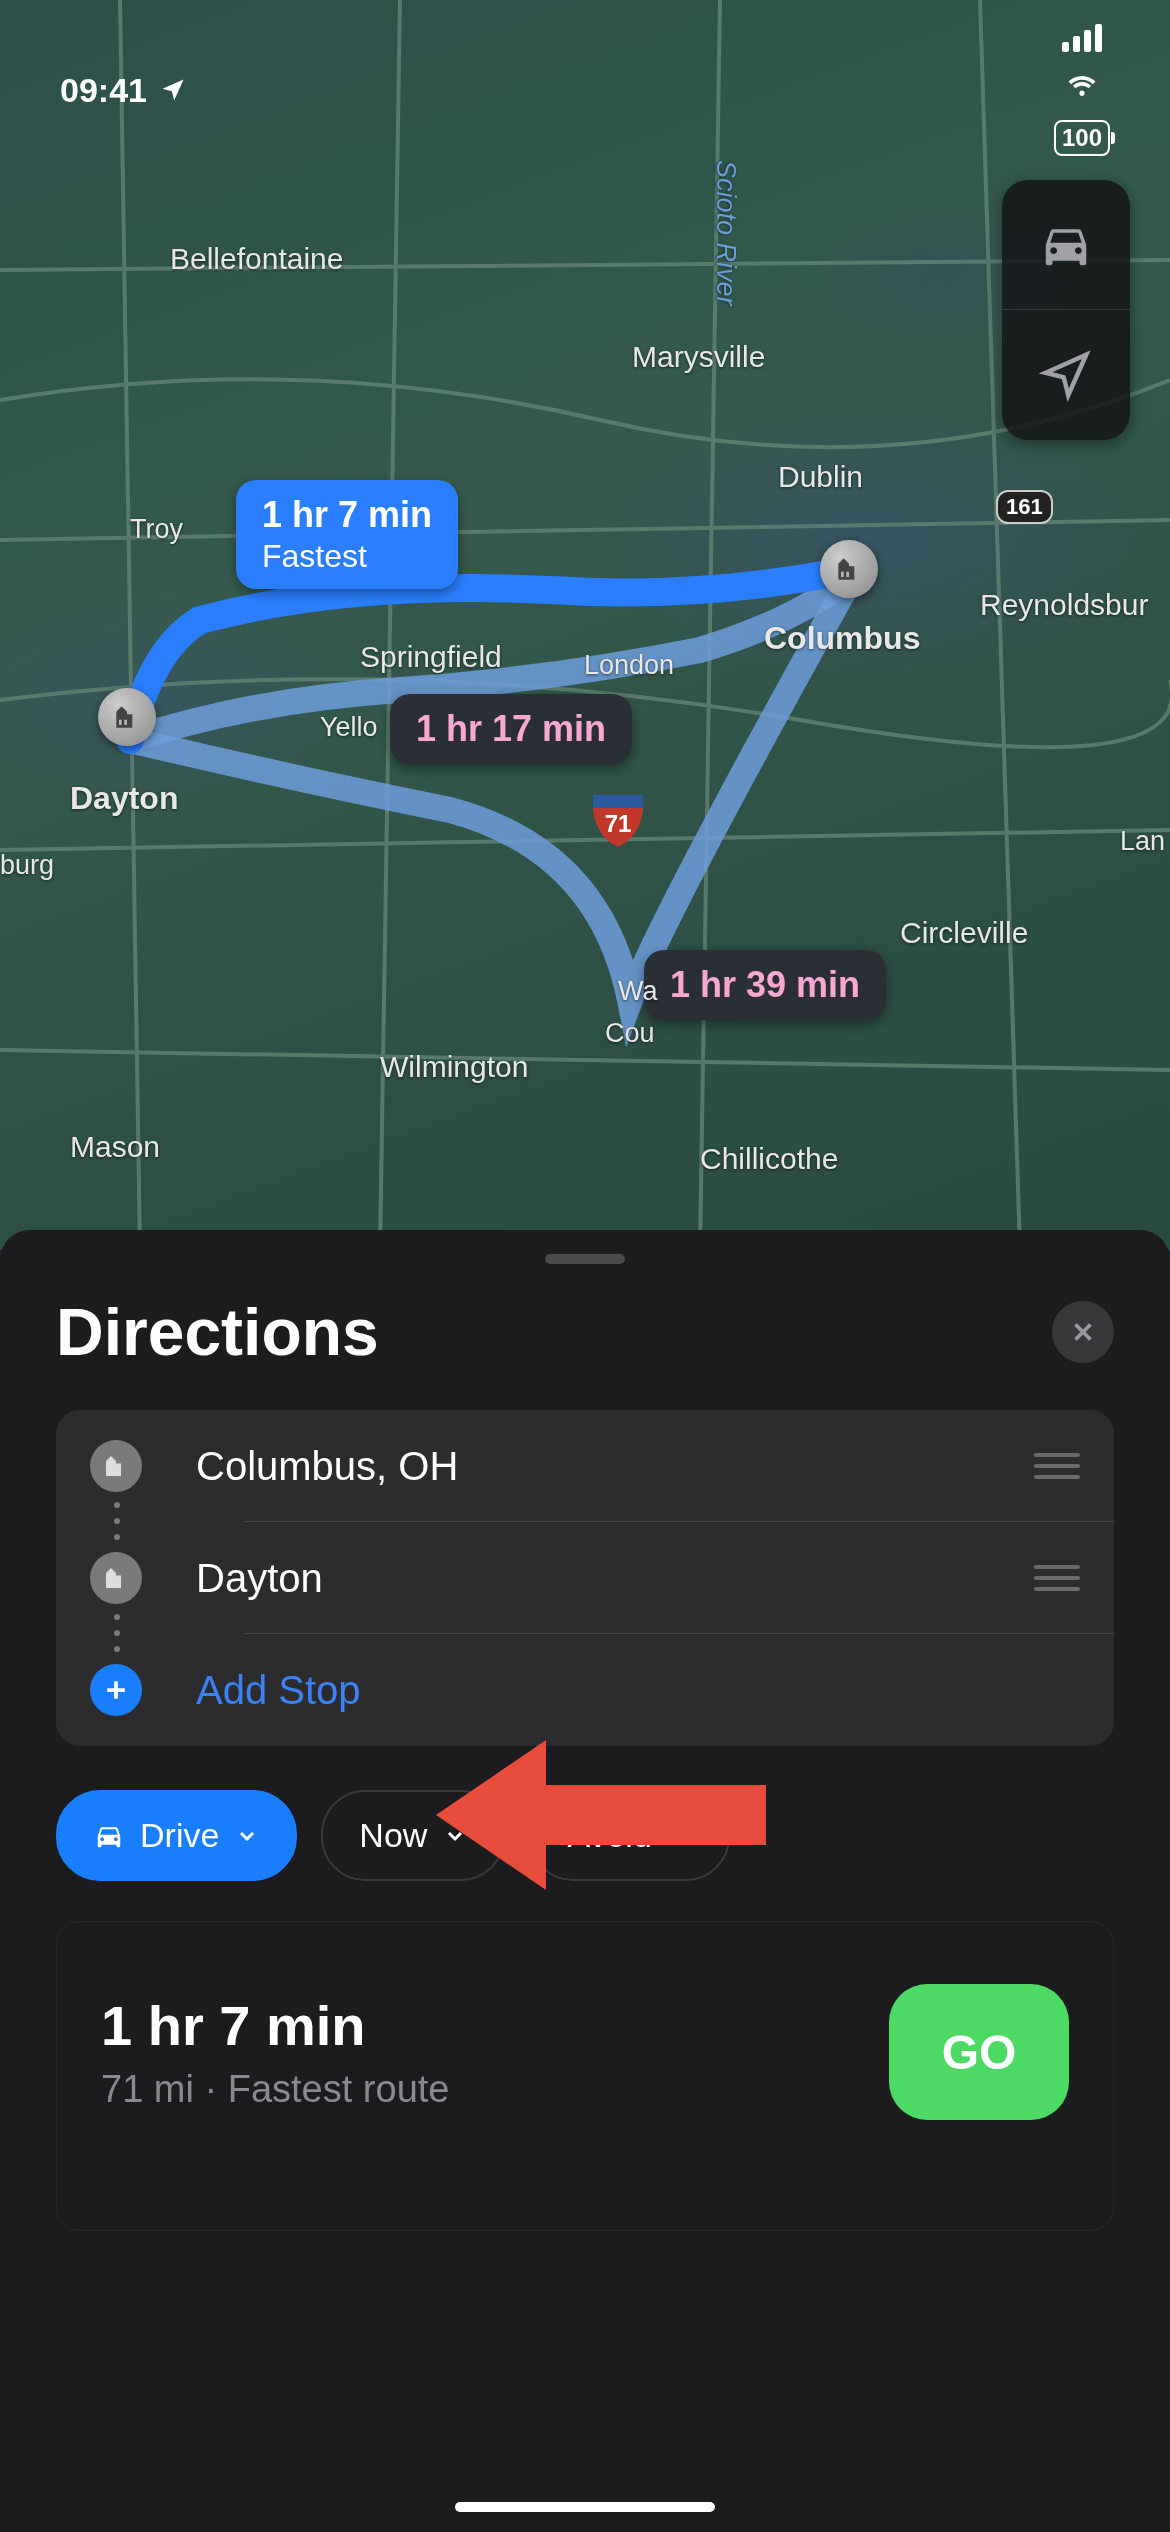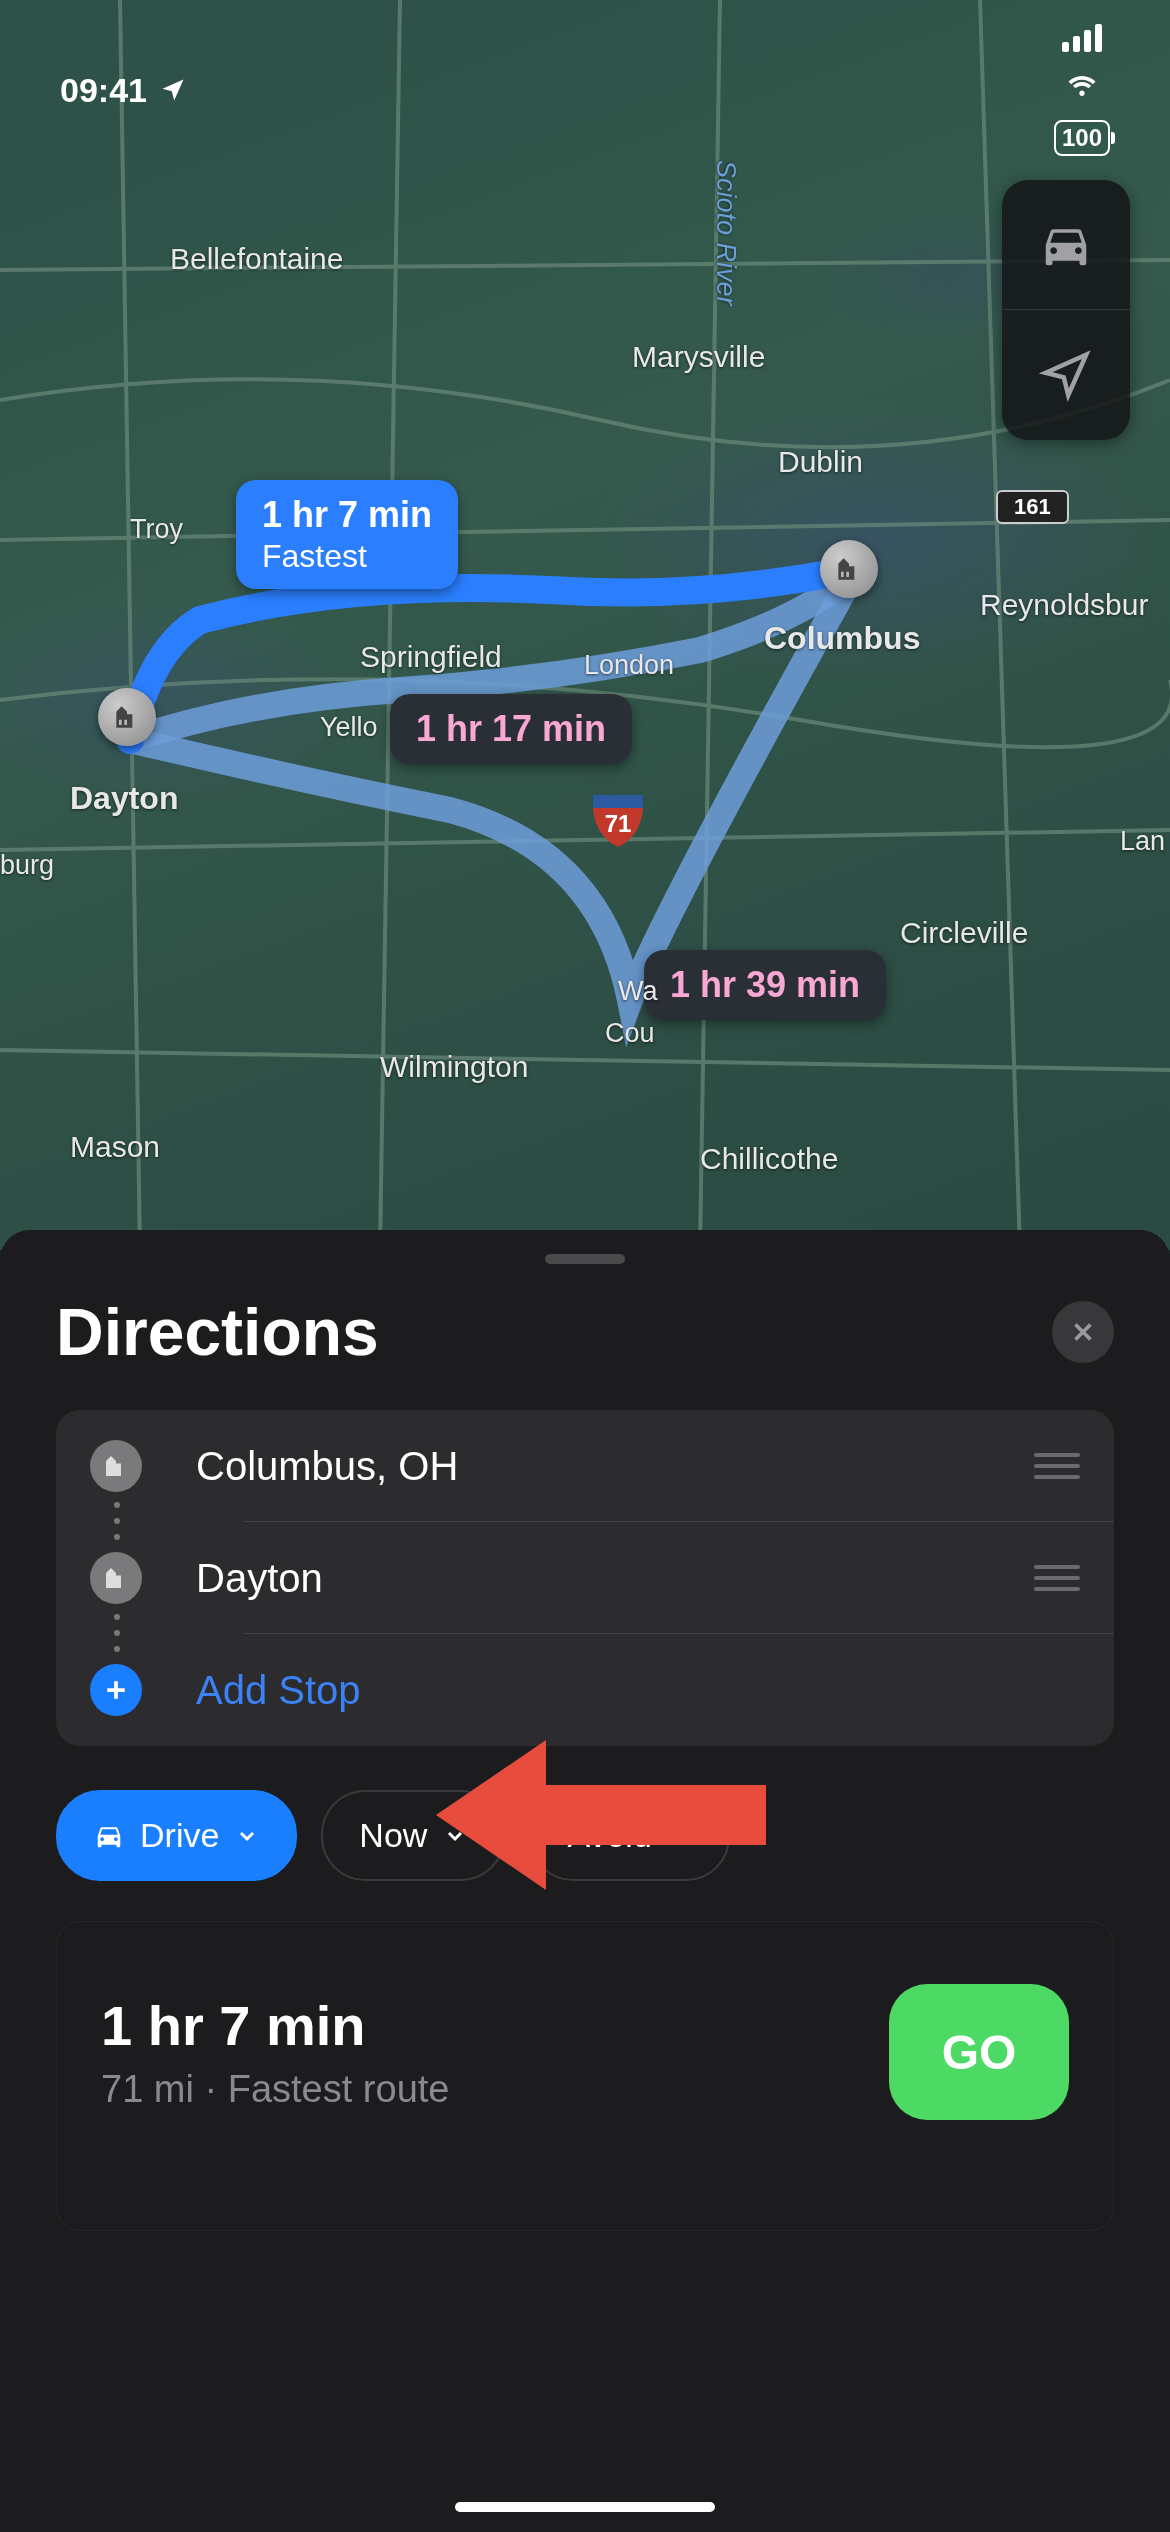--- a/index.html
+++ b/index.html
@@ -163,25 +163,25 @@
   </div>
 
   <div class="shield" style="left:588px;top:790px">
     <svg viewBox="0 0 60 60">
         <path d="M5 5h50v10c0 20-10 35-25 42C15 50 5 35 5 15V5z" fill="#c0392b"></path>
         <path d="M5 5h50v13H5z" fill="#2c5aa0"></path>
         <text x="30" y="42" text-anchor="middle" fill="#fff" font-size="24" font-weight="700">71</text>
       </svg>
   </div>
 
-  <div style="position:absolute;left:996px;top:490px;background:#222;border:2px solid #ccc;border-radius:6px;padding:2px 16px;color:#fff;font-size:22px;font-weight:600">161</div>
+  <div style="position:absolute;left:996px;top:490px;background:#222;border:2px solid #ccc;border-radius:12px;padding:2px 8px;color:#fff;font-size:22px;font-weight:600">161</div>
 
   <div class="map-label" style="left:170px;top:242px">Bellefontaine</div>
   <div class="map-label" style="left:632px;top:340px">Marysville</div>
-  <div class="map-label" style="left:778px;top:445px">Dublin</div>
+  <div class="map-label" style="left:778px;top:460px">Dublin</div>
   <div class="map-label small" style="left:130px;top:514px">Troy</div>
   <div class="map-label bold" style="left:764px;top:620px">Columbus</div>
   <div class="map-label" style="left:980px;top:588px">Reynoldsbur</div>
   <div class="map-label" style="left:360px;top:640px">Springfield</div>
   <div class="map-label small" style="left:584px;top:650px">London</div>
   <div class="map-label small" style="left:320px;top:712px">Yello</div>
   <div class="map-label bold" style="left:70px;top:780px">Dayton</div>
   <div class="map-label small" style="left:0px;top:850px">burg</div>
   <div class="map-label small" style="left:1120px;top:826px">Lan</div>
   <div class="map-label" style="left:900px;top:916px">Circleville</div>

